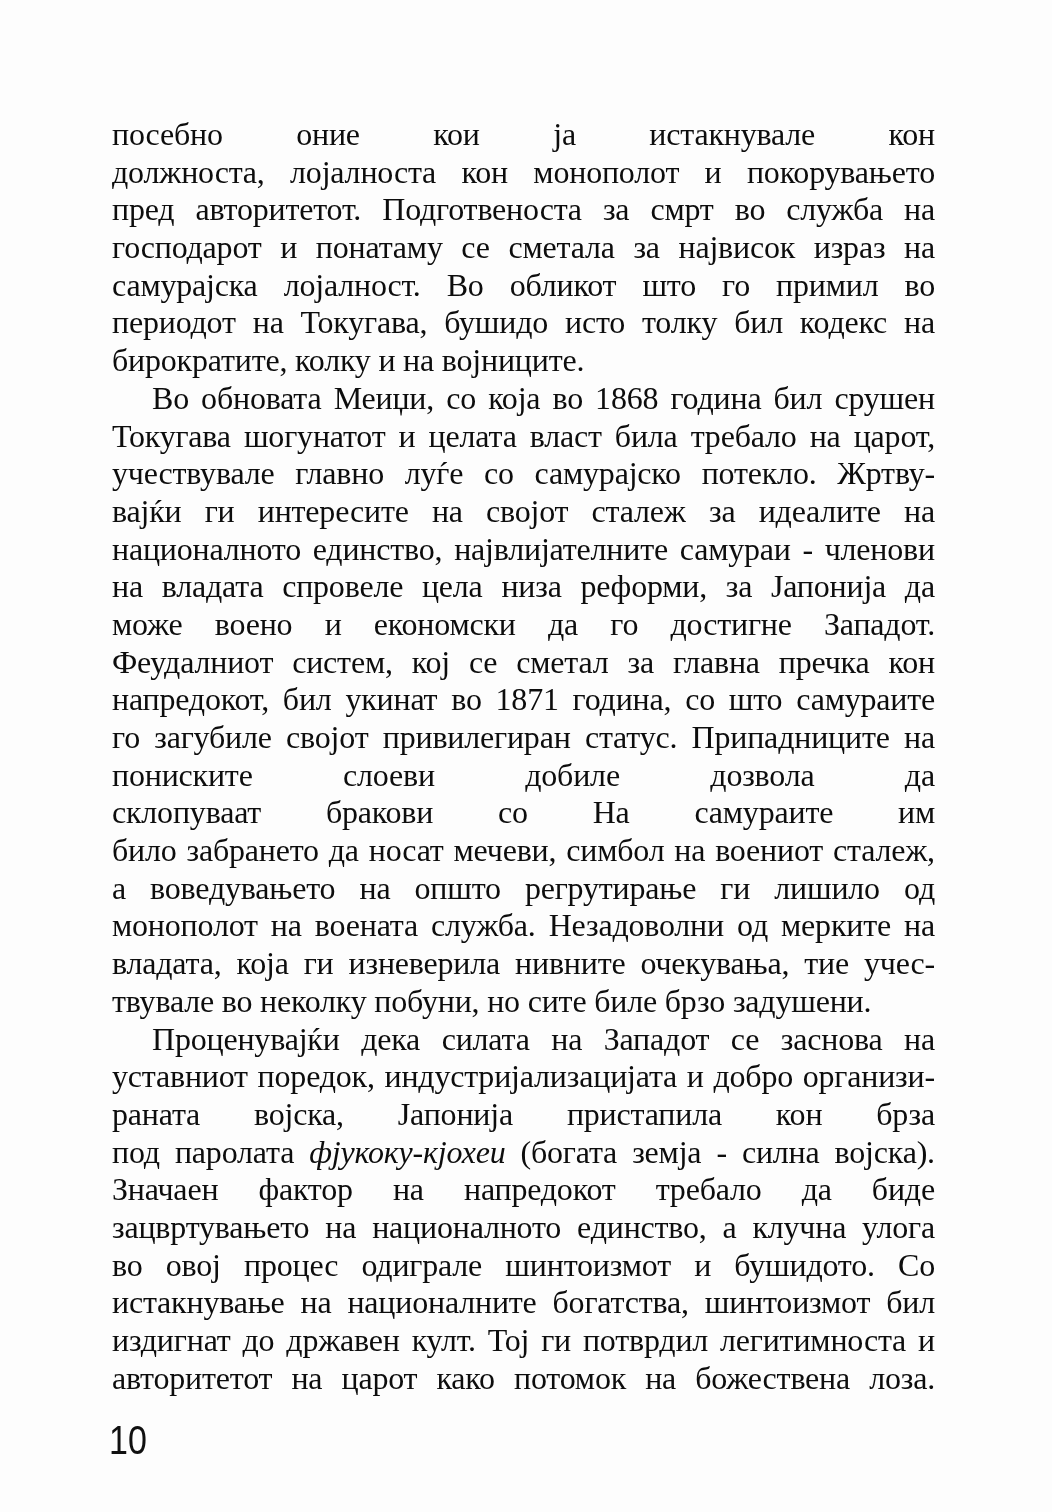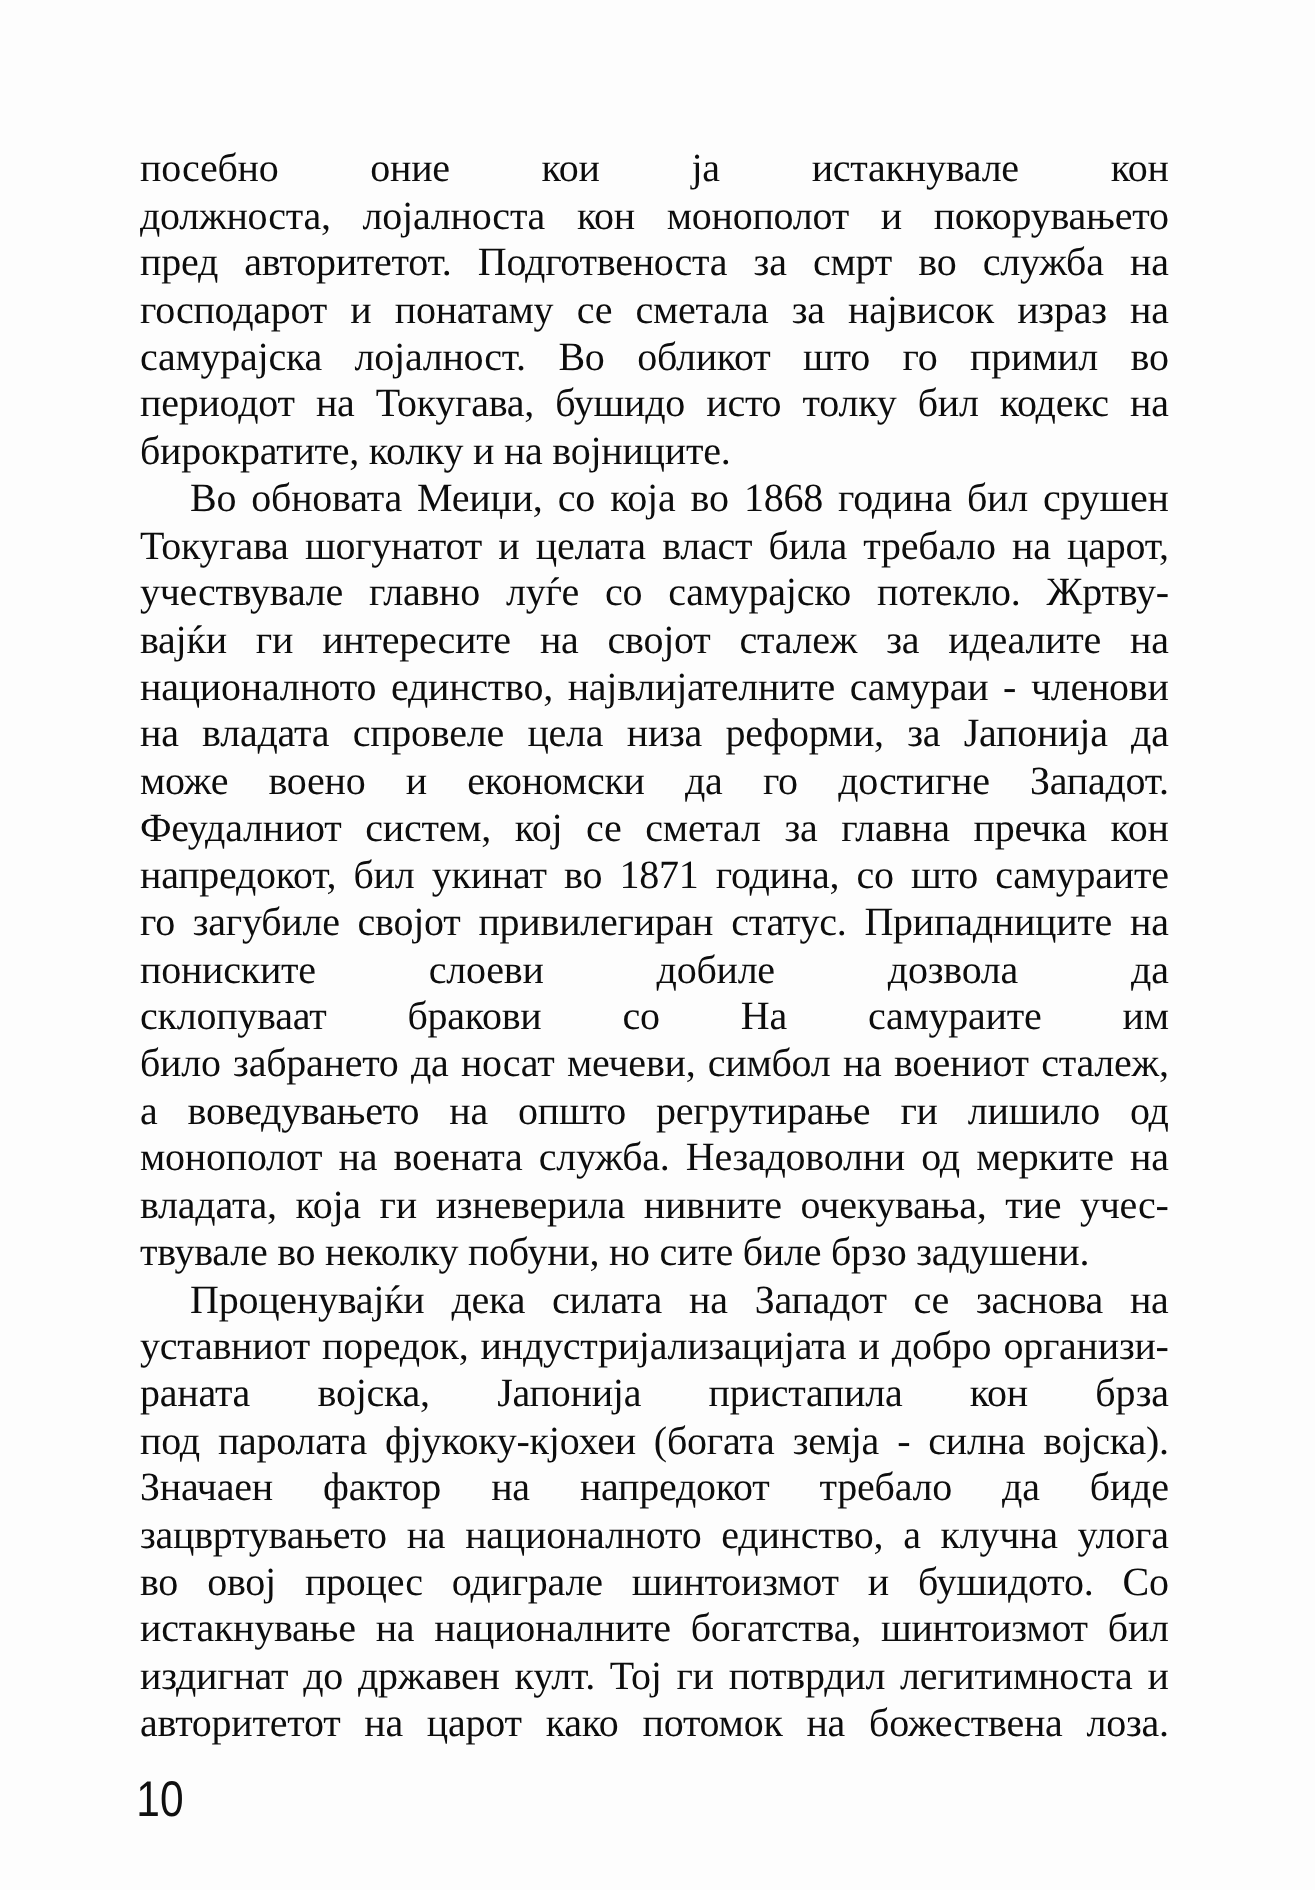--- a/index.html
+++ b/index.html
@@ -33,21 +33,21 @@
   }
   
   .line.just {
     display: flex;
     justify-content: space-between;
   }
   
   .line.indent {
     padding-left: 40px;
   }
-  .it { }
+  .it { font-style: italic; }
   .page-number {
     position: absolute;
     left: 109px;
     top: 1419px;
     font-family: "Liberation Sans", sans-serif;
     font-size: 40px;
     line-height: 42px;
     color: #101010;
     transform: scaleX(0.85);
     transform-origin: left top;

